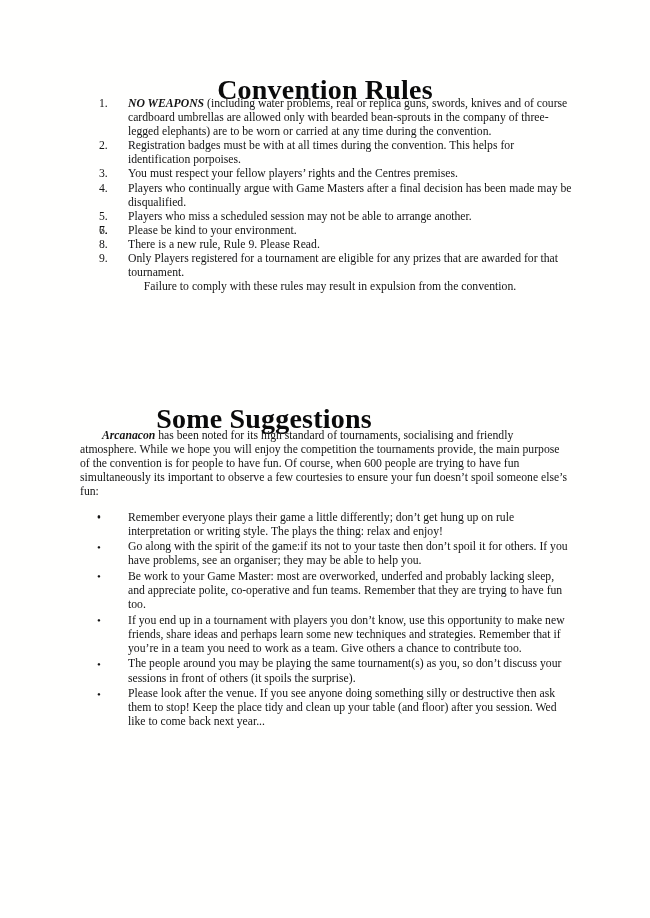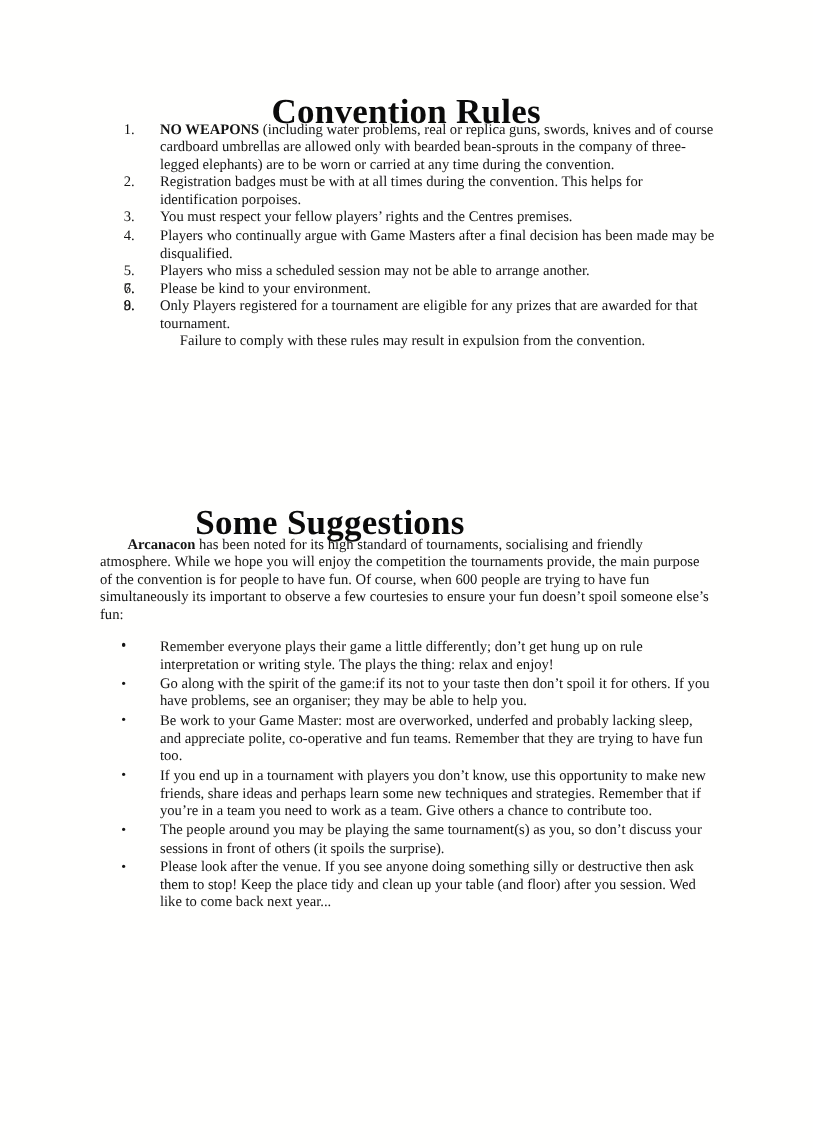--- a/index.html
+++ b/index.html
@@ -98,40 +98,40 @@
     padding-left: 31px;
     margin: 0 0 1.5px 0;
   }
   ul.suggestions-list > li .bullet {
     position: absolute;
     left: 0;
     top: -0.5px;
     font-size: 11px;
     line-height: 14.1px;
   }
-  b { font-weight: bold; }
+  b { font-weight: bold; font-style: italic; }
 </style>
 </head>
 <body>
 
 <div class="page">
 
   <h1 class="doc-title" id="title-rules">Convention Rules</h1>
 
   <div id="rules-block" class="body-text">
 
     <ol class="rules-list" id="rules-list">
         <li><span class="num">1.</span><b>NO WEAPONS</b><span> (including water problems, real or replica guns, swords, knives and of course cardboard umbrellas are allowed only with bearded bean-sprouts in the company of three-legged elephants) are to be worn or carried at any time during the convention.</span></li>
         <li><span class="num">2.</span><span>Registration badges must be with at all times during the convention.  This helps for identification porpoises.</span></li>
         <li><span class="num">3.</span><span>You must respect your fellow players’ rights and the Centres premises.</span></li>
         <li><span class="num">4.</span><span>Players who continually argue with Game Masters after a final decision has been made may be disqualified.</span></li>
         <li><span class="num">5.</span><span>Players who miss a scheduled session may not be able to arrange another.</span></li>
         <li><span class="num">6.</span></li>
         <li><span class="num">7.</span><span>Please be kind to your environment.</span></li>
-        <li><span class="num">8.</span></li>
+        <li><span class="num">8.</span><span>There is a new rule, Rule 9. Please Read.</span></li>
         <li><span class="num">9.</span><span>Only Players registered for a tournament are eligible for any prizes that are awarded for that tournament.</span></li>
       </ol>
 
     <div class="closing-line">Failure to comply with these rules may result in expulsion from the convention.</div>
   </div>
 
   <h1 class="doc-title" id="title-suggestions">Some Suggestions</h1>
 
   <div id="suggestions-intro" class="body-text">
     <p>

